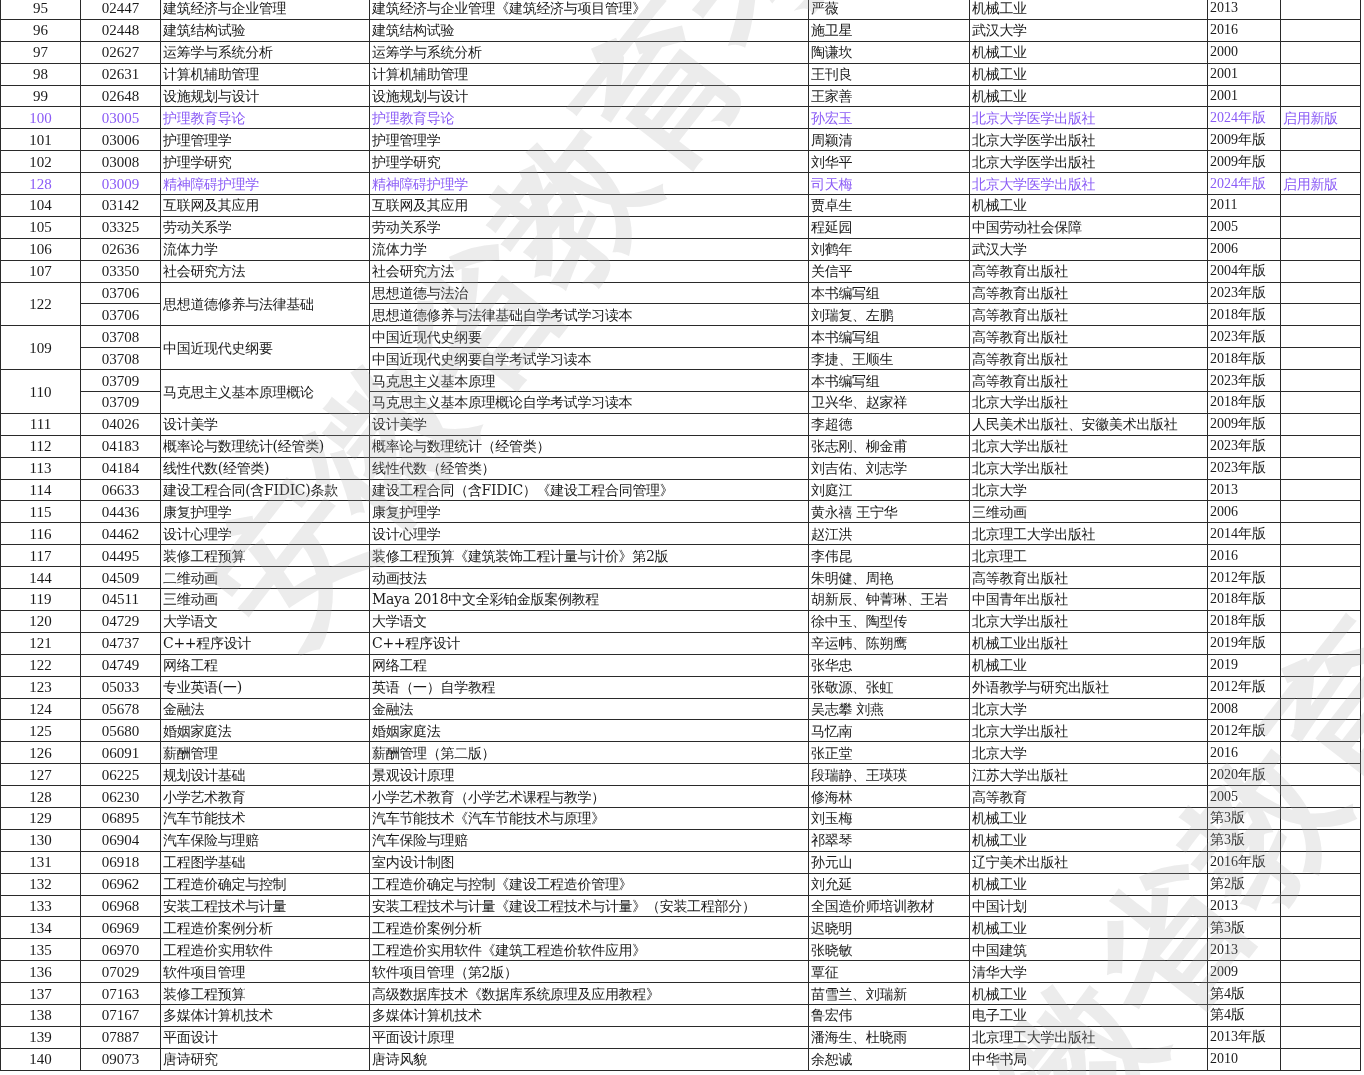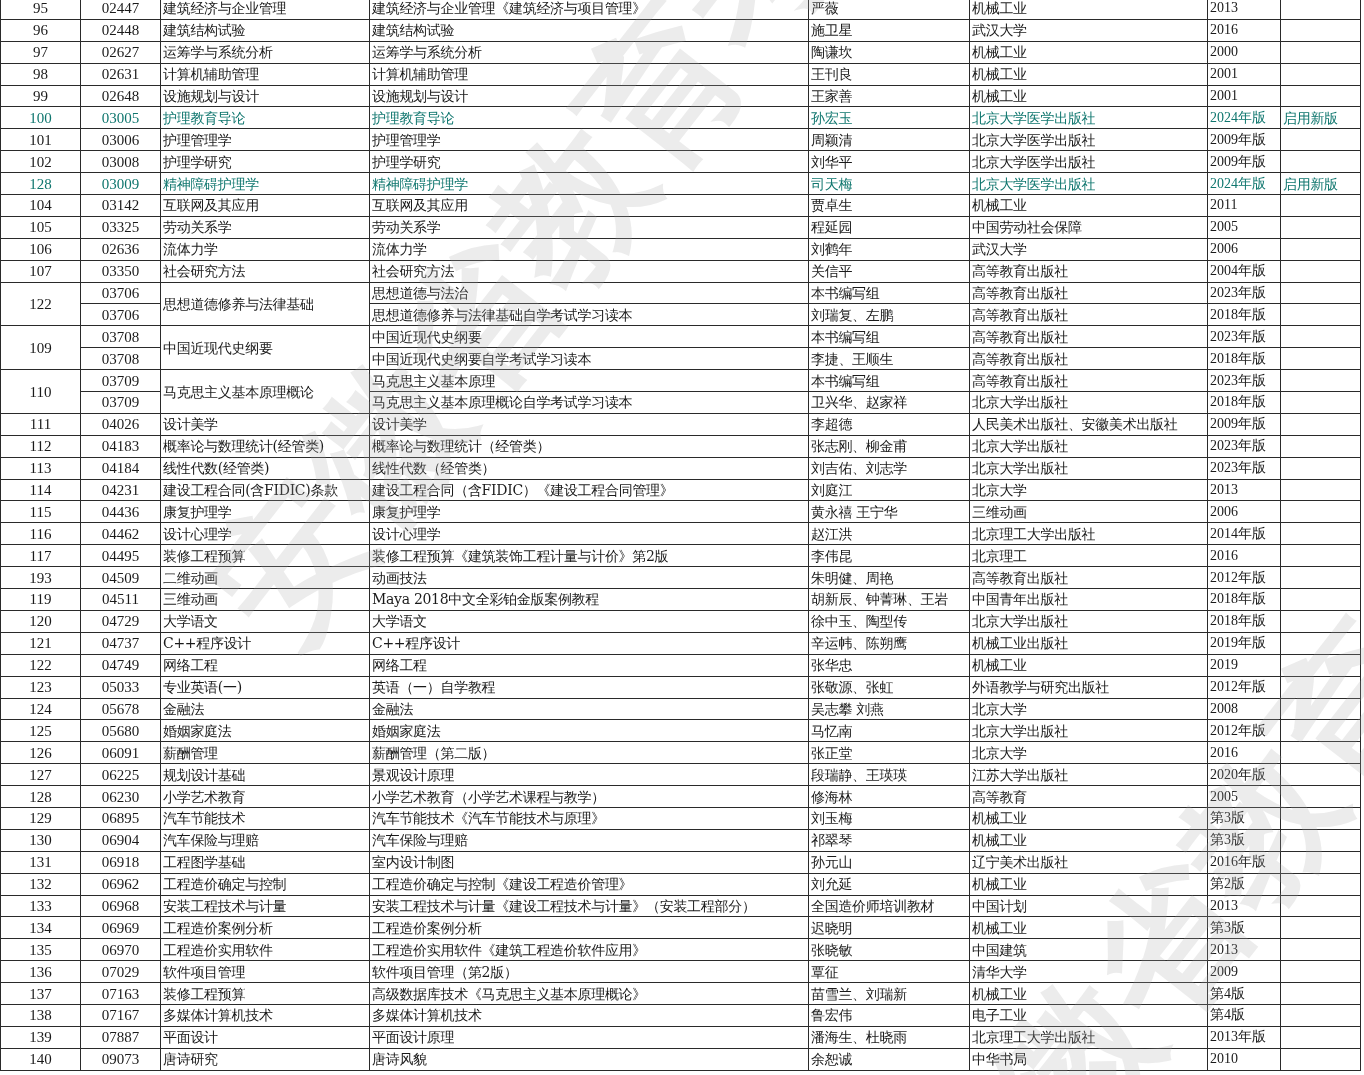--- a/index.html
+++ b/index.html
@@ -6,21 +6,21 @@
   body { width:1364px; height:1075px; overflow:hidden; position:relative;
          font-family:"DejaVu Serif","Liberation Serif",serif; color:#1a1a1a; }
   #sheet { position:absolute; left:0; top:-3px; }
   table { border-collapse:collapse; table-layout:fixed; }
   td { border:1px solid #2a2a2a; height:20.9px; padding:0 0 0 2px; font-size:14px;
        line-height:20px; white-space:nowrap; overflow:hidden; vertical-align:middle;
        font-family:"DejaVu Serif","Liberation Serif",serif; letter-spacing:-0.3px; }
   td.no { text-align:center; padding:0; }
   td.code { text-align:center; padding:0; }
   td.yr { font-family:"Liberation Serif","DejaVu Serif",serif; letter-spacing:0; }
-  tr.red td { color:#0f766e; }
+  tr.red td { color:#8b5cf6; }
   .num { font-family:"Liberation Serif","DejaVu Serif",serif; font-size:15px; letter-spacing:0; }
   #watermark { position:absolute; left:0; top:0; width:1364px; height:1075px; pointer-events:none; overflow:hidden; }
   .wm { position:absolute; font-family:"DejaVu Sans","Liberation Sans",sans-serif; font-weight:bold;
         color:rgba(170,170,170,0.22); font-size:150px; white-space:nowrap;
         transform-origin:left top; }
 </style>
 </head>
 <body>
 
 <div id="sheet">
@@ -245,21 +245,21 @@
           <td class="code num">04184</td>
           <td>线性代数(经管类)</td>
           <td>线性代数（经管类）</td>
           <td>刘吉佑、刘志学</td>
           <td>北京大学出版社</td>
           <td class="yr">2023年版</td>
           <td></td>
         </tr>
         <tr>
           <td class="no num">114</td>
-          <td class="code num">04231</td>
+          <td class="code num">06633</td>
           <td>建设工程合同(含FIDIC)条款</td>
           <td>建设工程合同（含FIDIC）《建设工程合同管理》</td>
           <td>刘庭江</td>
           <td>北京大学</td>
           <td class="yr">2013</td>
           <td></td>
         </tr>
         <tr>
           <td class="no num">115</td>
           <td class="code num">04436</td>
@@ -284,21 +284,21 @@
           <td class="no num">117</td>
           <td class="code num">04495</td>
           <td>装修工程预算</td>
           <td>装修工程预算《建筑装饰工程计量与计价》第2版</td>
           <td>李伟昆</td>
           <td>北京理工</td>
           <td class="yr">2016</td>
           <td></td>
         </tr>
         <tr>
-          <td class="no num">193</td>
+          <td class="no num">144</td>
           <td class="code num">04509</td>
           <td>二维动画</td>
           <td>动画技法</td>
           <td>朱明健、周艳</td>
           <td>高等教育出版社</td>
           <td class="yr">2012年版</td>
           <td></td>
         </tr>
         <tr>
           <td class="no num">119</td>
@@ -477,21 +477,21 @@
           <td>软件项目管理（第2版）</td>
           <td>覃征</td>
           <td>清华大学</td>
           <td class="yr">2009</td>
           <td></td>
         </tr>
         <tr>
           <td class="no num">137</td>
           <td class="code num">07163</td>
           <td>装修工程预算</td>
-          <td>高级数据库技术《马克思主义基本原理概论》</td>
+          <td>高级数据库技术《数据库系统原理及应用教程》</td>
           <td>苗雪兰、刘瑞新</td>
           <td>机械工业</td>
           <td class="yr">第4版</td>
           <td></td>
         </tr>
         <tr>
           <td class="no num">138</td>
           <td class="code num">07167</td>
           <td>多媒体计算机技术</td>
           <td>多媒体计算机技术</td>

